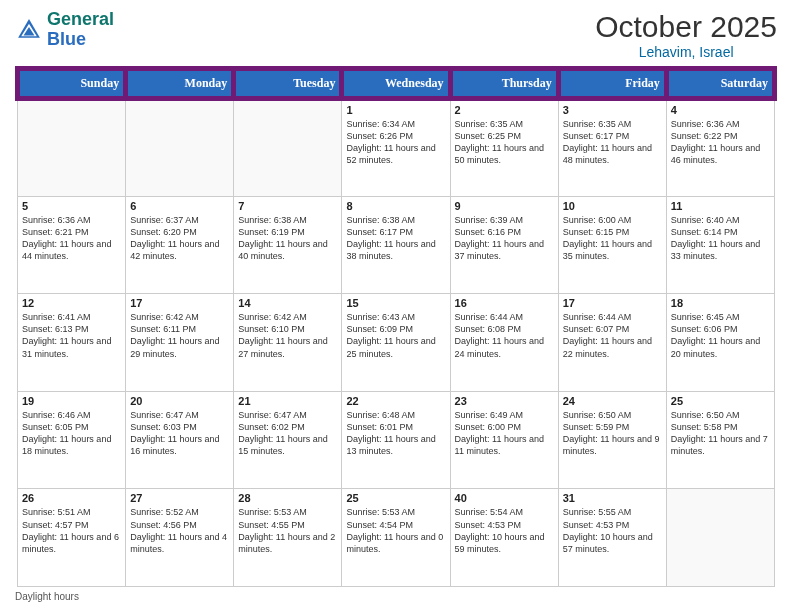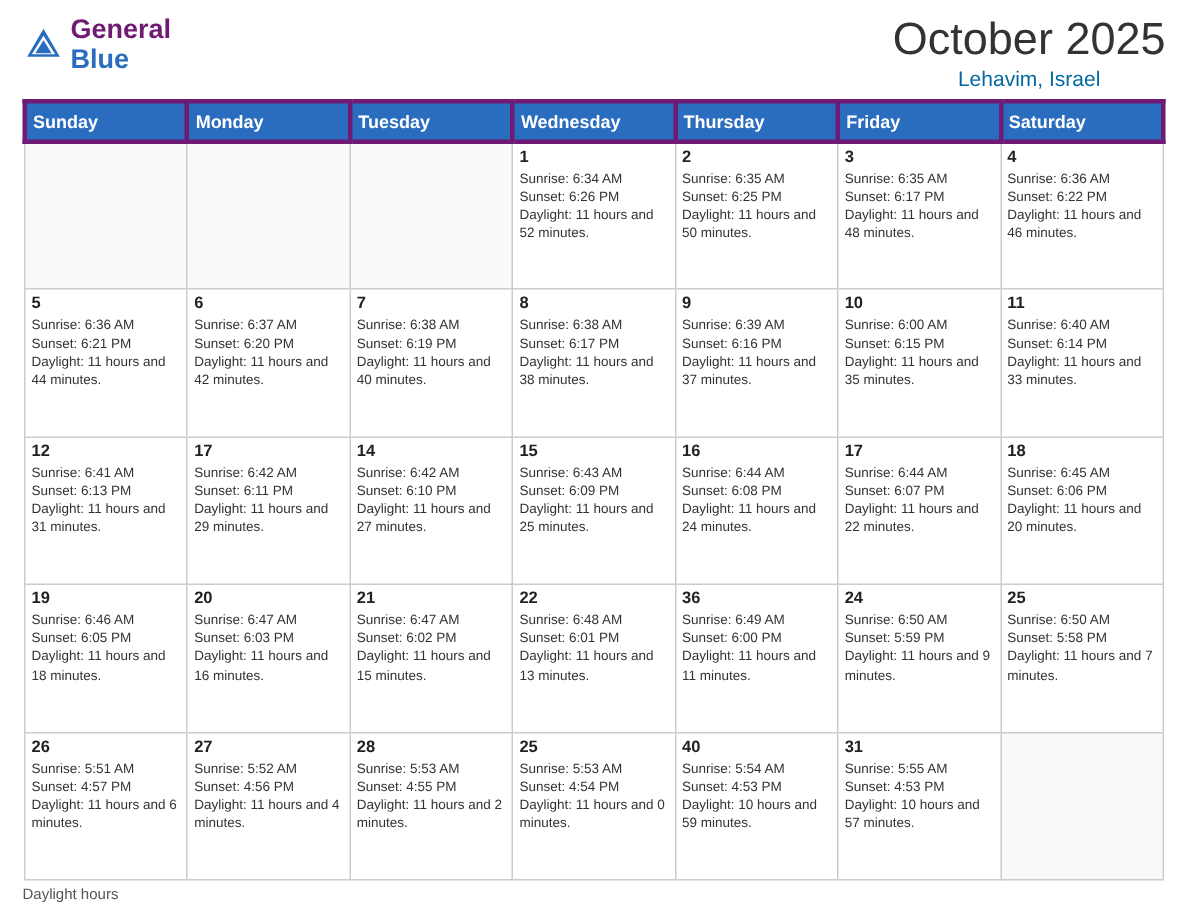--- a/index.html
+++ b/index.html
@@ -28,21 +28,21 @@
       align-items: center;
       gap: 4px;
     }
     .logo-text {
       font-size: 18px;
       font-weight: bold;
       color: #333;
       line-height: 1.1;
     }
     .logo-text span {
-      color: #701a75;
+      color: #0f766e;
     }
     .logo-icon {
       width: 28px;
       height: 28px;
     }
     .title-block {
       text-align: center;
     }
     .month-title {
       font-size: 30px;
@@ -59,22 +59,23 @@
       border-collapse: collapse;
       width: 100%;
       table-layout: fixed;
     }
     .calendar th {
       background-color: #2a6dbe;
       color: #fff;
       font-size: 12px;
       font-weight: bold;
       padding: 5px 4px;
-      text-align: left;
-      border: 3px solid #701a75;
+      text-align: right;
+      border: 5px solid #701a75;
+      font-family: Liberation Serif, serif;
     }
     .calendar td {
       border: 1px solid #ccc;
       vertical-align: top;
       padding: 3px 4px;
       font-size: 9.5px;
       color: #333;
       background: #fff;
       height: 82px;
     }
@@ -293,21 +294,21 @@
 and 15 minutes.</div>
           </td>
           <td>
             <span class="day-number">22</span>
             <div class="day-info">Sunrise: 6:48 AM
 Sunset: 6:01 PM
 Daylight: 11 hours
 and 13 minutes.</div>
           </td>
           <td>
-            <span class="day-number">36</span>
+            <span class="day-number">23</span>
             <div class="day-info">Sunrise: 6:49 AM
 Sunset: 6:00 PM
 Daylight: 11 hours
 and 11 minutes.</div>
           </td>
           <td>
             <span class="day-number">24</span>
             <div class="day-info">Sunrise: 6:50 AM
 Sunset: 5:59 PM
 Daylight: 11 hours

